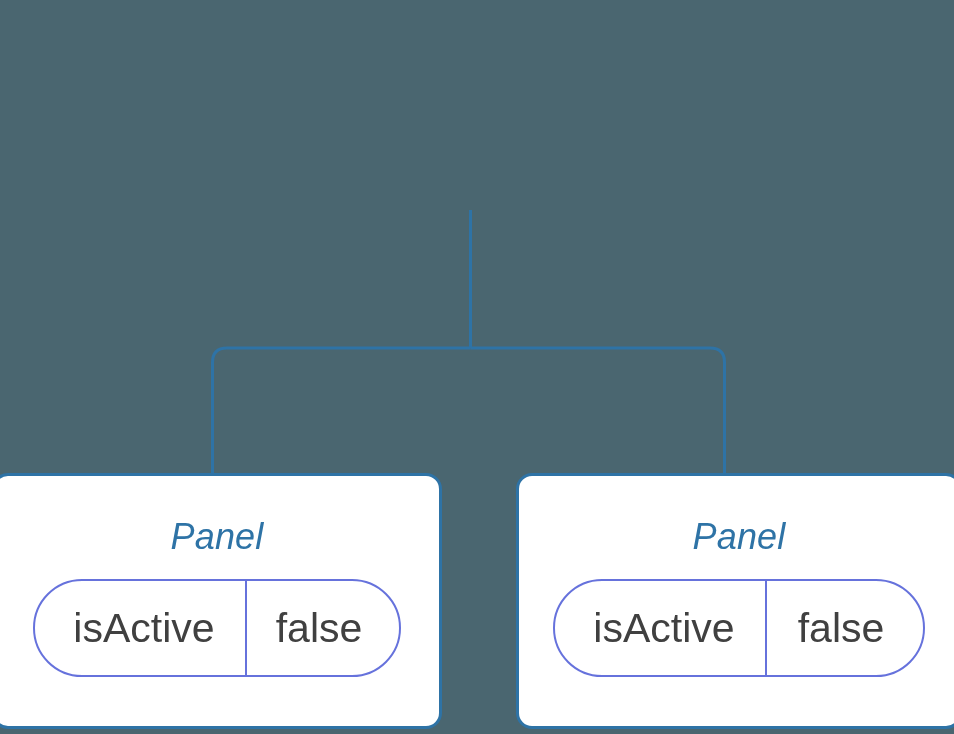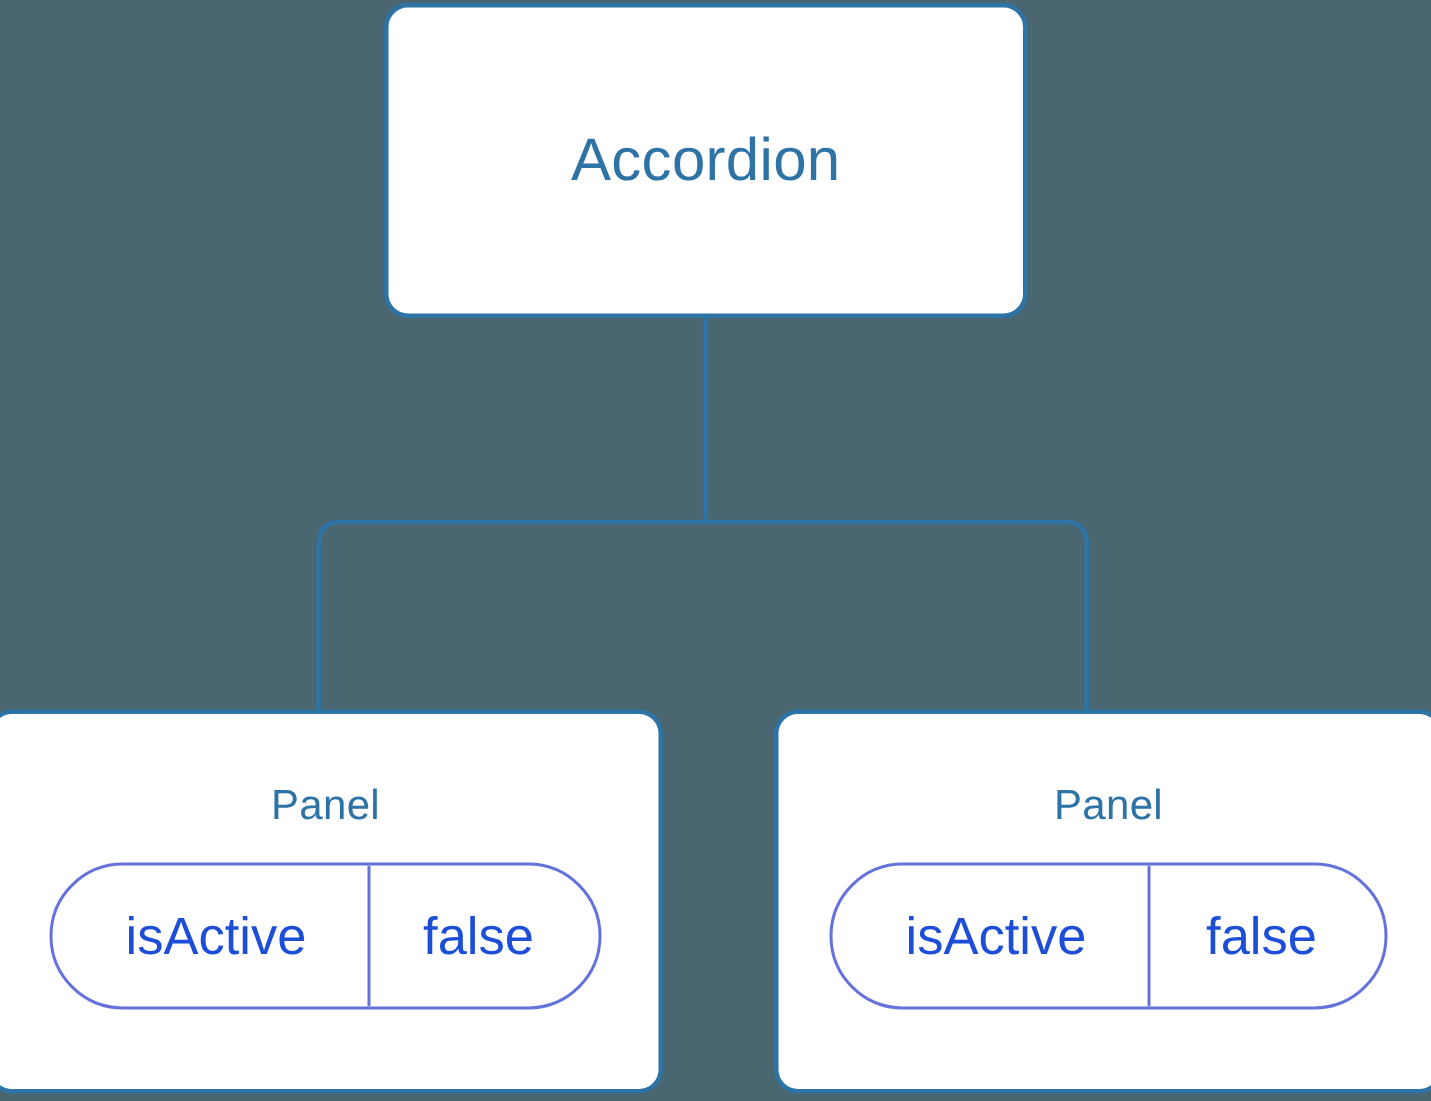--- a/index.html
+++ b/index.html
@@ -78,23 +78,24 @@
     text-align: center;
     white-space: nowrap;
   }
 
   .node-root .node-title {
     font-size: 40px;
   }
 
   .node-child-left .node-title,
   .node-child-right .node-title {
-    font-size: 28px;
+    font-size: 36px;
     margin-top: -6px;
     margin-bottom: 24px;
+    font-style: italic;
   }
 
   
   .state-pill {
     display: flex;
     align-items: stretch;
     box-sizing: border-box;
     border: 2px solid #6672dc;
     border-radius: 999px;
     height: 98px;
@@ -108,22 +109,22 @@
 
   .node-child-right .state-pill {
     width: 372px;
   }
 
   .pill-key,
   .pill-value {
     display: flex;
     align-items: center;
     justify-content: center;
-    color: #1d4ed8;
-    font-size: 35px;
+    color: #404040;
+    font-size: 41px;
     line-height: 1;
     white-space: nowrap;
     box-sizing: border-box;
   }
 
   .pill-key {
     flex: 0 0 212px;
     border-right: 2px solid #6672dc;
     padding-left: 8px;
   }
@@ -140,23 +141,20 @@
 <div id="diagram-root">
 
   <svg id="connector-layer" viewBox="0 0 954 734" width="954" height="734" xmlns="http://www.w3.org/2000/svg">
 
     <path d="M 470.5 210 L 470.5 348" fill="none" stroke="#2e73a6" stroke-width="3" stroke-linecap="butt"></path>
 
     <path d="M 470.5 348 L 227 348 Q 212.5 348 212.5 362.5 L 212.5 474" fill="none" stroke="#2e73a6" stroke-width="3" stroke-linecap="butt"></path>
     <path d="M 470.5 348 L 710 348 Q 724.5 348 724.5 362.5 L 724.5 474" fill="none" stroke="#2e73a6" stroke-width="3" stroke-linecap="butt"></path>
   </svg>
 
-  <div class="tree-node node-root">
-    <div class="node-title">Accordion</div>
-  </div>
 
   <div class="tree-node node-child-left">
     <div class="node-title">Panel</div>
     <div class="state-pill">
       <div class="pill-key">isActive</div>
       <div class="pill-value">false</div>
     </div>
   </div>
 
   <div class="tree-node node-child-right">

